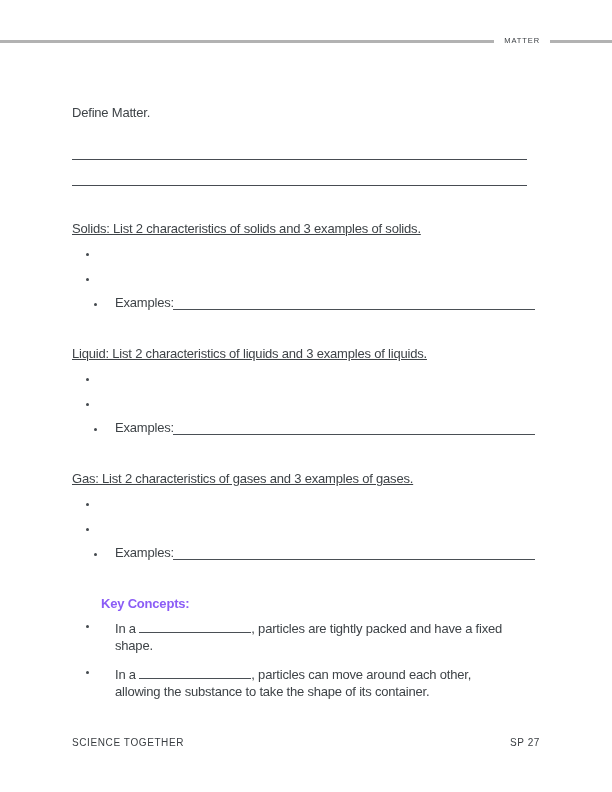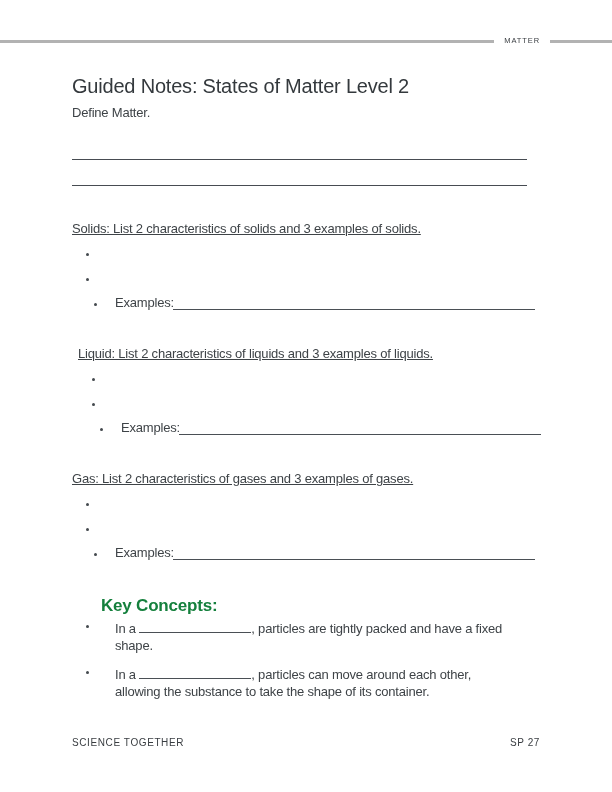--- a/index.html
+++ b/index.html
@@ -35,39 +35,39 @@
   .define-prompt{position:absolute;top:105px;left:72px;}
   .write-line{
     position:absolute;left:72px;width:455px;height:0;
     border-bottom:1.4px solid #474c52;
   }
   .write-line-1{top:159px;}
   .write-line-2{top:185px;}
   
   .section{position:absolute;left:72px;width:455px;height:100px;}
   .sec-solids{top:221px;}
-  .sec-liquid{top:346px;margin-left:6px;}
+  .sec-liquid{top:346px;}
   .sec-gas{top:471px;}
   .sec-heading{position:absolute;top:0;left:0;text-decoration:underline;}
   .dot{
     position:absolute;width:3.4px;height:3.4px;border-radius:50%;
     background:#44494e;left:14px;
   }
   .dot-1{top:32px;}
   .dot-2{top:57px;}
   .ex-row{position:absolute;top:74px;left:8px;width:455px;height:17px;}
   .ex-row .dot{top:8px;}
   .ex-label{position:absolute;top:0;left:35px;}
   .ex-blank{
     position:absolute;left:93px;right:0;bottom:2px;height:0;
     border-bottom:1.3px solid #4a4f55;
   }
   
   .key-concepts{position:absolute;top:596px;left:72px;width:458px;}
-  .kc-heading{position:absolute;top:0;left:0;font-weight:bold;letter-spacing:-0.2px;font-size:17px;color:#15803d;white-space:nowrap;padding-left:29px;}
+  .kc-heading{position:absolute;top:0;left:0;font-weight:bold;letter-spacing:-0.2px;font-size:13px;color:#8b5cf6;white-space:nowrap;padding-left:29px;}
   .kc-line{position:absolute;left:43px;white-space:nowrap;}
   .kc-i1-l1{top:24px;}
   .kc-i1-l2{top:42px;}
   .kc-i2-l1{top:70px;}
   .kc-i2-l2{top:88px;}
   .kc-dot-1{top:29px;}
   .kc-dot-2{top:75px;}
   .kc-blank{
     display:inline-block;width:112px;height:12px;
     border-bottom:1.3px solid #4a4f55;
@@ -83,21 +83,20 @@
 <body>
 
 <div class="page">
 
   <div class="header">
     <div class="rule rule-left"></div>
     <div class="header-label">MATTER</div>
     <div class="rule rule-right"></div>
   </div>
 
-  <div class="title">Guided Notes: States of Matter Level 2</div>
 
   <div class="body-text define-prompt">Define Matter.</div>
   <div class="write-line write-line-1"></div>
   <div class="write-line write-line-2"></div>
 
   <div class="section sec-solids">
     <div class="body-text sec-heading">Solids: List 2 characteristics of solids and 3 examples of solids.</div>
     <span class="dot dot-1"></span>
     <span class="dot dot-2"></span>
     <div class="ex-row">

